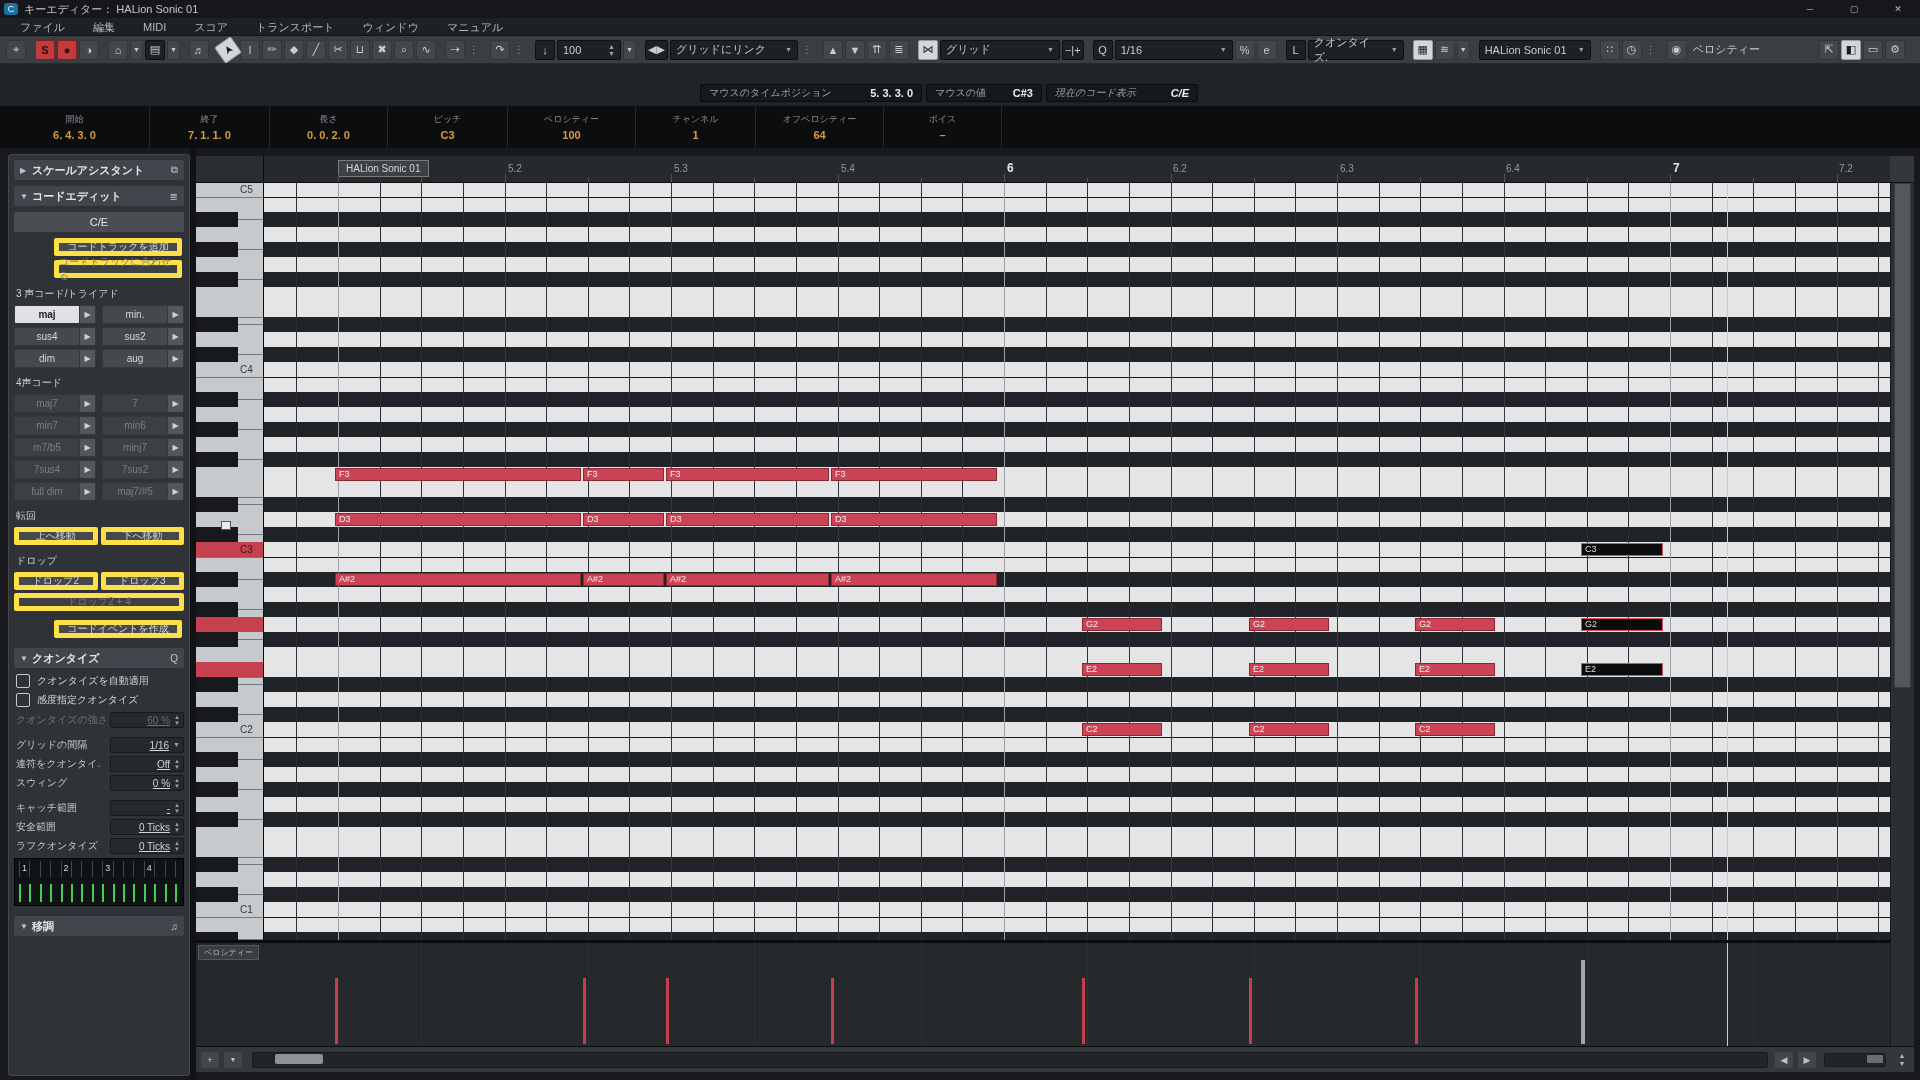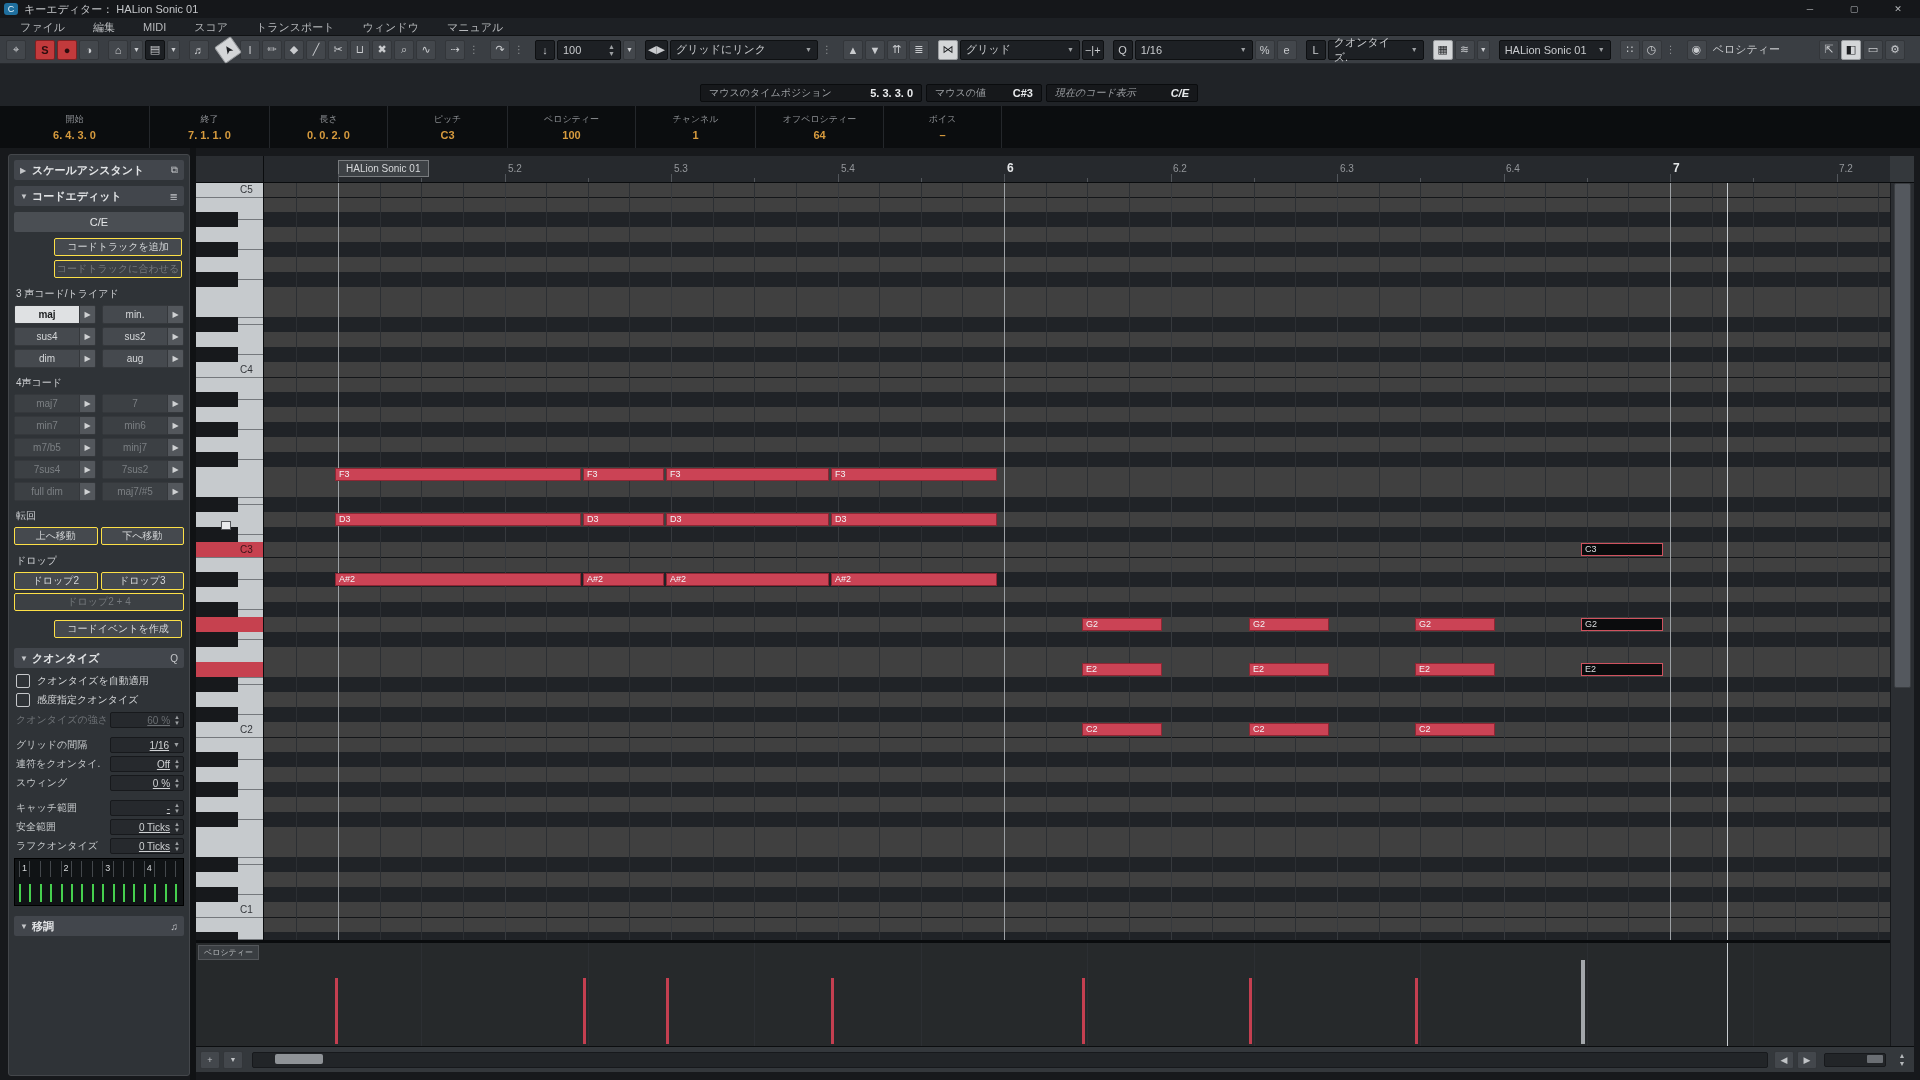--- a/index.html
+++ b/index.html
@@ -49,21 +49,21 @@
   
   #sidebar{position:absolute;left:8px;top:6px;width:182px;height:922px;background:#2f3337;border:1px solid #44474b;border-radius:3px;
            box-sizing:border-box;padding:5px 5px 0 5px;overflow:hidden;}
   .shead{height:20px;background:#42464c;border-radius:2px;display:flex;align-items:center;padding:0 6px;margin-bottom:6px;}
   .shead .tri{font-size:8px;color:#c3c5c8;width:12px;}
   .shead .ht{font-size:11px;font-weight:bold;color:#e2e4e6;}
   .shead .hic{margin-left:auto;font-size:10px;color:#c3c5c8;}
   .slabel{font-size:10px;color:#ccced1;margin:2px 2px 4px 2px;}
   .sbar{height:20px;background:#4a4e53;border-radius:2px;display:flex;align-items:center;justify-content:center;
         font-size:11px;color:#e4e6e8;margin-bottom:6px;}
-  .sbtn{height:18px;background:#45494e;border:1px solid #fde047;border-radius:2px;display:flex;align-items:center;justify-content:center;
+  .sbtn{height:18px;background:#45494e;border:5px solid #fde047;border-radius:2px;display:flex;align-items:center;justify-content:center;
         font-size:10px;color:#d5d7d9;box-sizing:border-box;}
   .sbtn.right{width:128px;margin-left:auto;margin-right:2px;}
   .sbtn.dis{color:#74787c;background:#3c4044;}
   .chgrid{display:grid;grid-template-columns:1fr 1fr;gap:3px 6px;margin-bottom:8px;}
   .chcell{height:17px;display:flex;border:1px solid #35383c;border-radius:2px;overflow:hidden;background:#45494e;}
   .chname{flex:1;display:flex;align-items:center;justify-content:center;font-size:10px;color:#d5d7d9;}
   .chcell.sel .chname{background:#dfe1e3;color:#1c1e20;font-weight:bold;}
   .chcell.dis .chname{color:#7b7f83;background:#3c4044;}
   .chplay{width:15px;display:flex;align-items:center;justify-content:center;font-size:8px;color:#cfd1d3;background:#53575c;border-left:1px solid #35383c;}
   .btnrow{display:flex;gap:3px;margin-bottom:3px;}
@@ -88,21 +88,21 @@
   .rtick{position:absolute;bottom:0;width:1px;background:#51555a;}
   #partlabel{position:absolute;left:74px;top:4px;height:17px;background:#3d4145;border:1px solid #797c7f;
              font-size:10px;color:#d6d8da;display:flex;align-items:center;padding:0 7px;box-sizing:border-box;}
   #keyboard{left:196px;top:35px;width:68px;height:757px;background:#c6cacd;overflow:hidden;border-right:1px solid #0a0c0e;box-sizing:border-box;}
   .bkey{position:absolute;left:0;width:42px;height:15px;background:#17191c;}
   .ksep{position:absolute;left:0;width:68px;height:1px;background:#74787c;}
   .ksep.half{left:42px;width:26px;}
   .khl{position:absolute;left:0;width:68px;height:15px;background:#c6414f;}
   .klab{position:absolute;left:44px;font-size:10px;color:#33363a;}
   #kmarker{position:absolute;left:25px;width:10px;height:9px;background:#e9ebed;border:1px solid #55585c;box-sizing:border-box;}
-  #grid{left:264px;top:35px;width:1626px;height:757px;background:#404040;overflow:hidden;}
+  #grid{left:264px;top:35px;width:1626px;height:757px;background:#e5e5e5;overflow:hidden;}
   .rowb{position:absolute;left:0;width:1626px;height:15px;background:#202327;}
   .octline{position:absolute;left:0;width:1626px;height:1px;background:#141619;}
   .vline{position:absolute;top:0;width:1px;height:757px;}
   .v16{background:#2c2f33;} .vbeat{background:#36393d;} .vbar{background:#9da1a5;}
   .note{position:absolute;height:13px;background:#cb4355;border:1px solid #8e2633;box-sizing:border-box;
         font-size:9px;color:#f2f4f6;line-height:11px;padding-left:3px;overflow:hidden;white-space:nowrap;}
   .note.sel{background:#0b0c0d;border:1px solid #d0525f;color:#dcdee0;}
   .playhead{position:absolute;top:0;width:1px;background:#c9cdd1;}
   #lanediv{left:196px;top:792px;width:1694px;height:3px;background:#0a0c0e;}
   #lane{left:196px;top:795px;width:1694px;height:103px;background:#26292b;overflow:hidden;}
@@ -189,21 +189,21 @@
     <div class="tb-group">
       <div class="tbtn dark">↓</div>
       <div class="tbcombo" style="width: 64px;">
         <span>100</span>
         <span class="spin">▲<br>▼</span>
       </div>
       <div class="tbtn dd">▼</div>
     </div>
     <div class="tb-group">
       <div class="tbtn dark">◀▶</div>
-      <div class="tbcombo" style="width: 148px; justify-content: flex-end;">
+      <div class="tbcombo" style="width: 128px; justify-content: flex-end;">
         <span>グリッドにリンク</span>
         <span class="arr">▼</span>
       </div>
       <div class="tbtn plainsep">⋮</div>
     </div>
     <div class="tb-group">
       <div class="tbtn">▲</div>
       <div class="tbtn">▼</div>
       <div class="tbtn">⇈</div>
       <div class="tbtn">≣</div>

